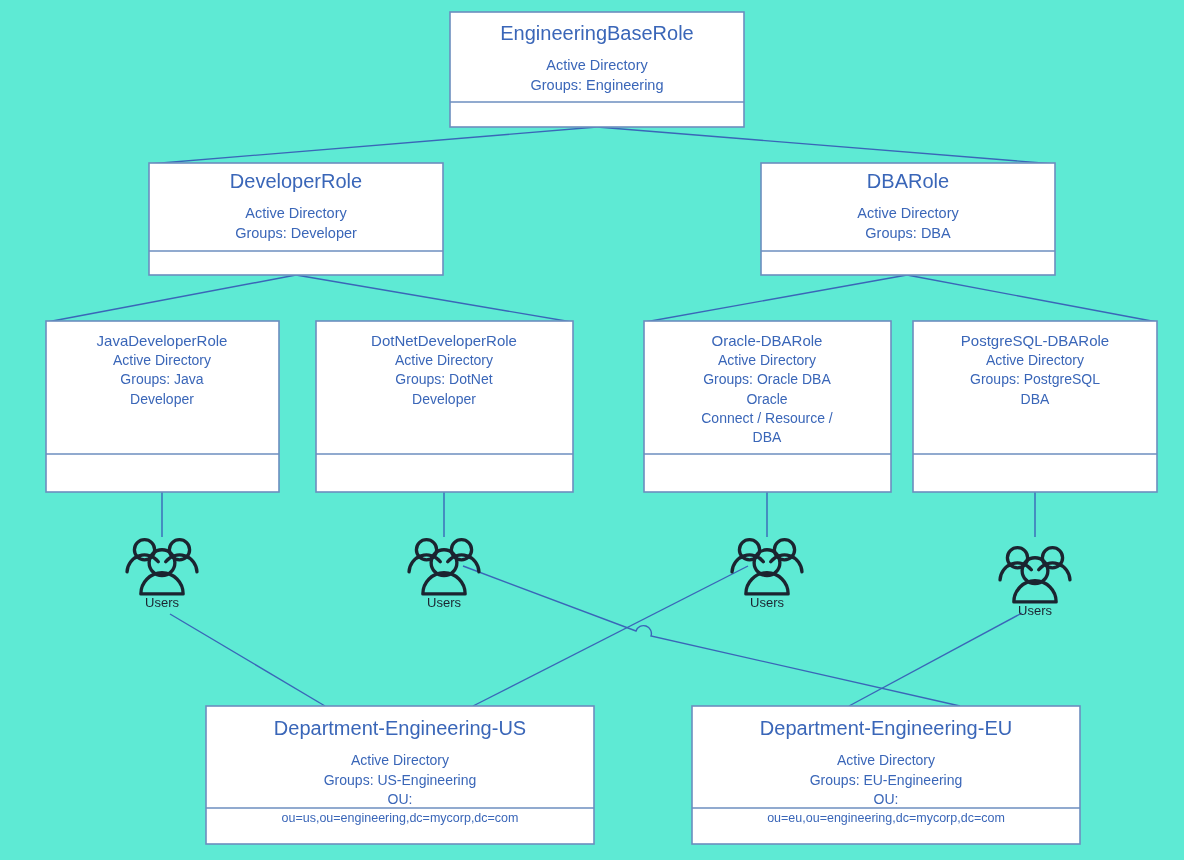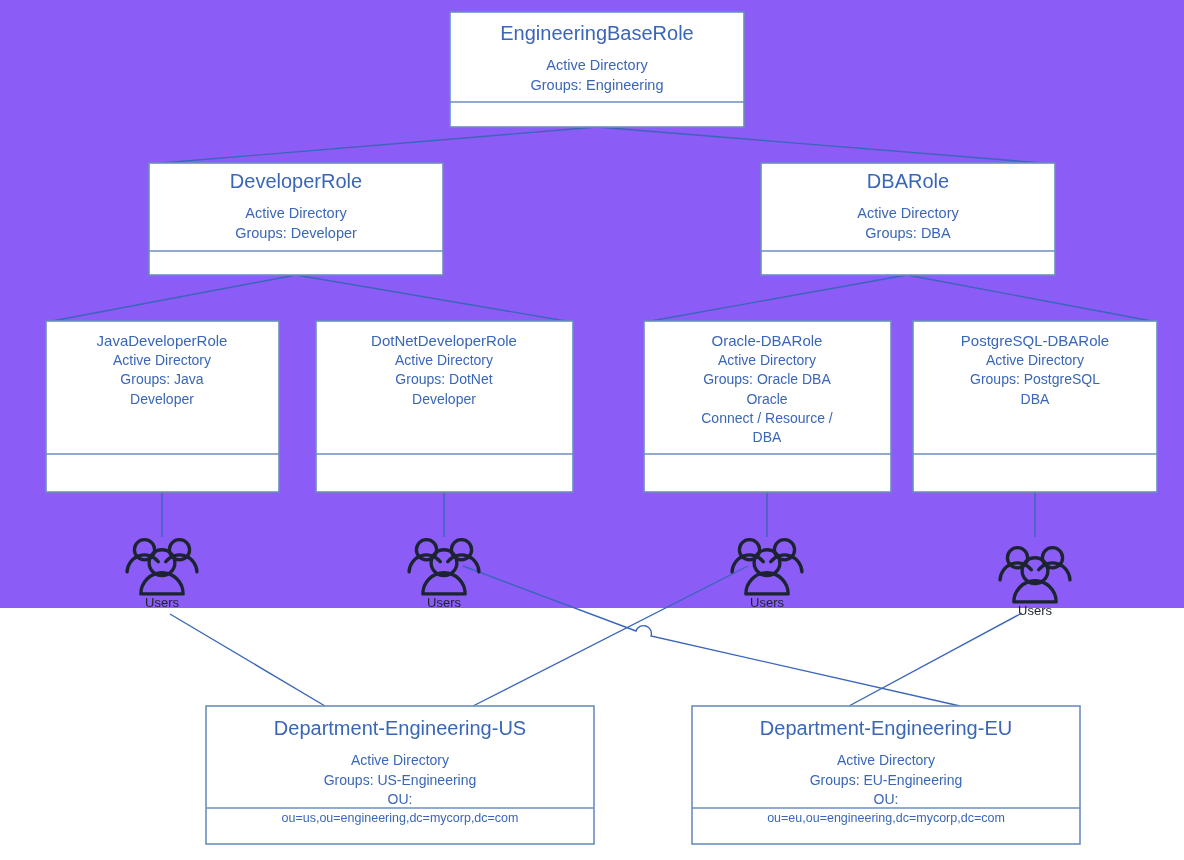--- a/index.html
+++ b/index.html
@@ -9,22 +9,22 @@
   }
   body {
     width: 1184px;
     height: 860px;
     font-family: "Liberation Sans", sans-serif;
     overflow: hidden;
   }
   #diagram-root {
     position: relative;
     width: 1184px;
-    height: 608px;
-    background: #8b5cf6;
+    height: 860px;
+    background: #5eead4;
   }
   svg#diagram-canvas {
     position: absolute;
     top: 0;
     left: 0;
     width: 1184px;
     height: 860px;
     display: block;
   }
   .node-box {

